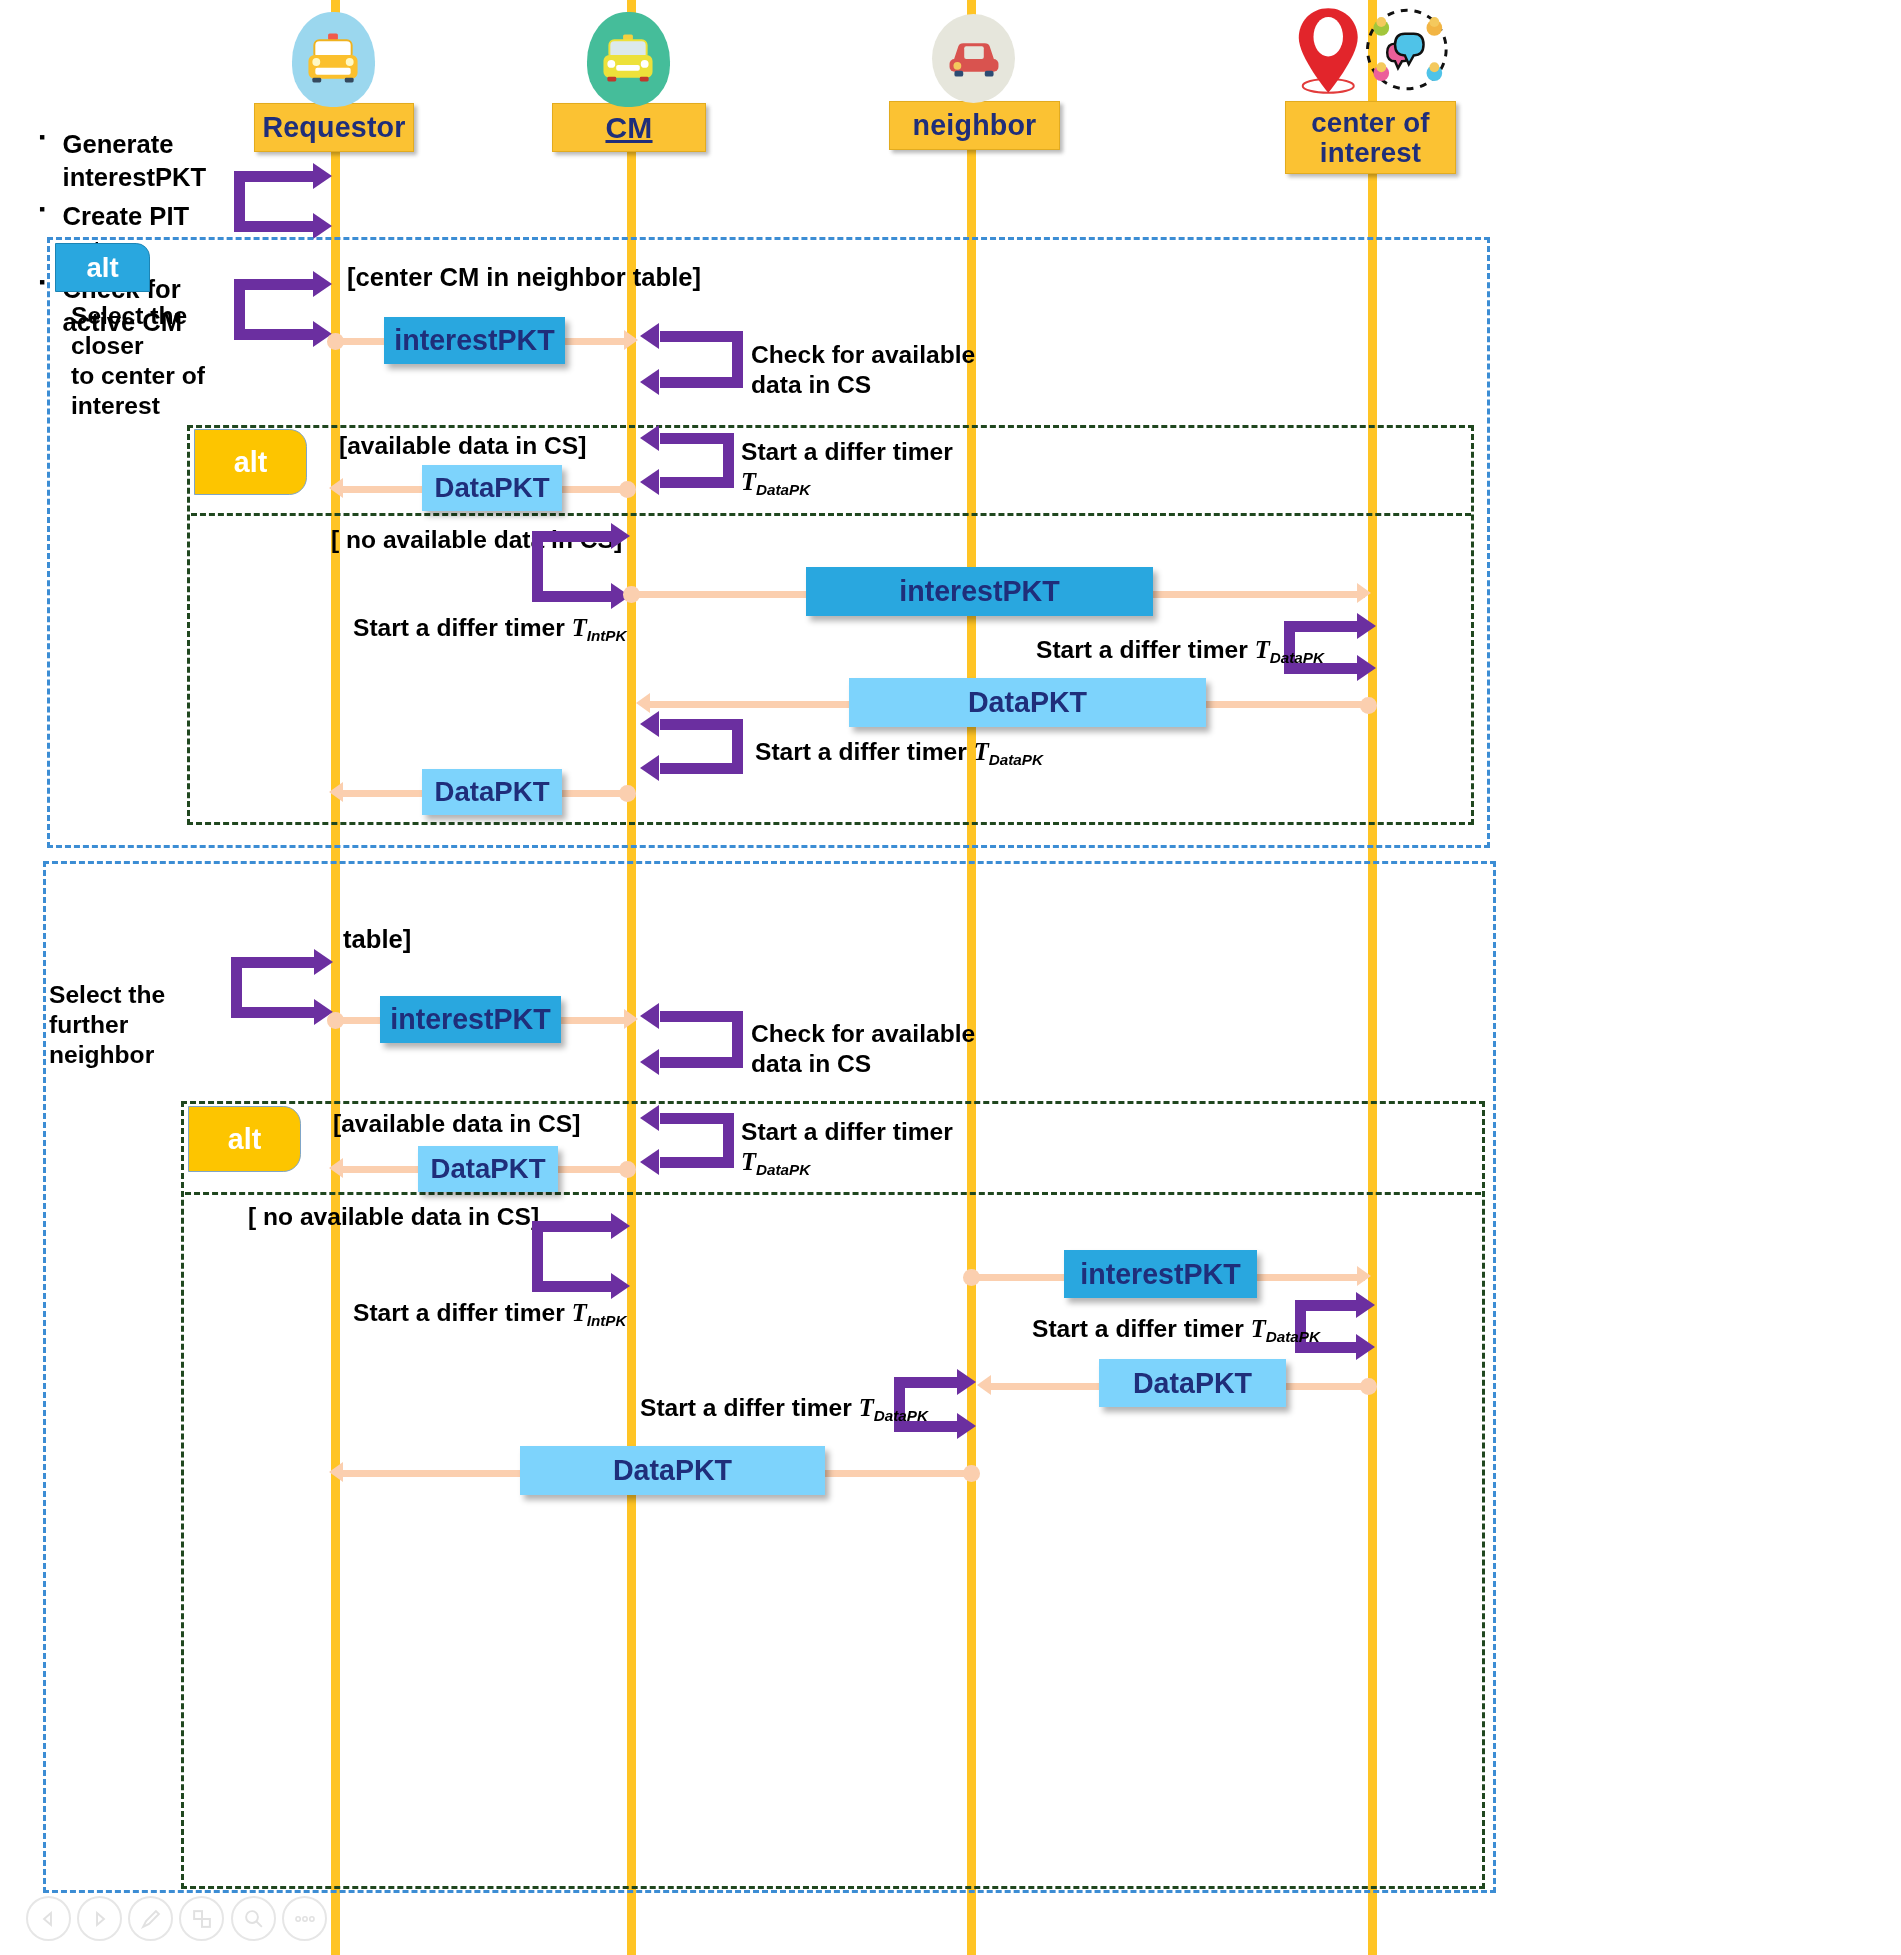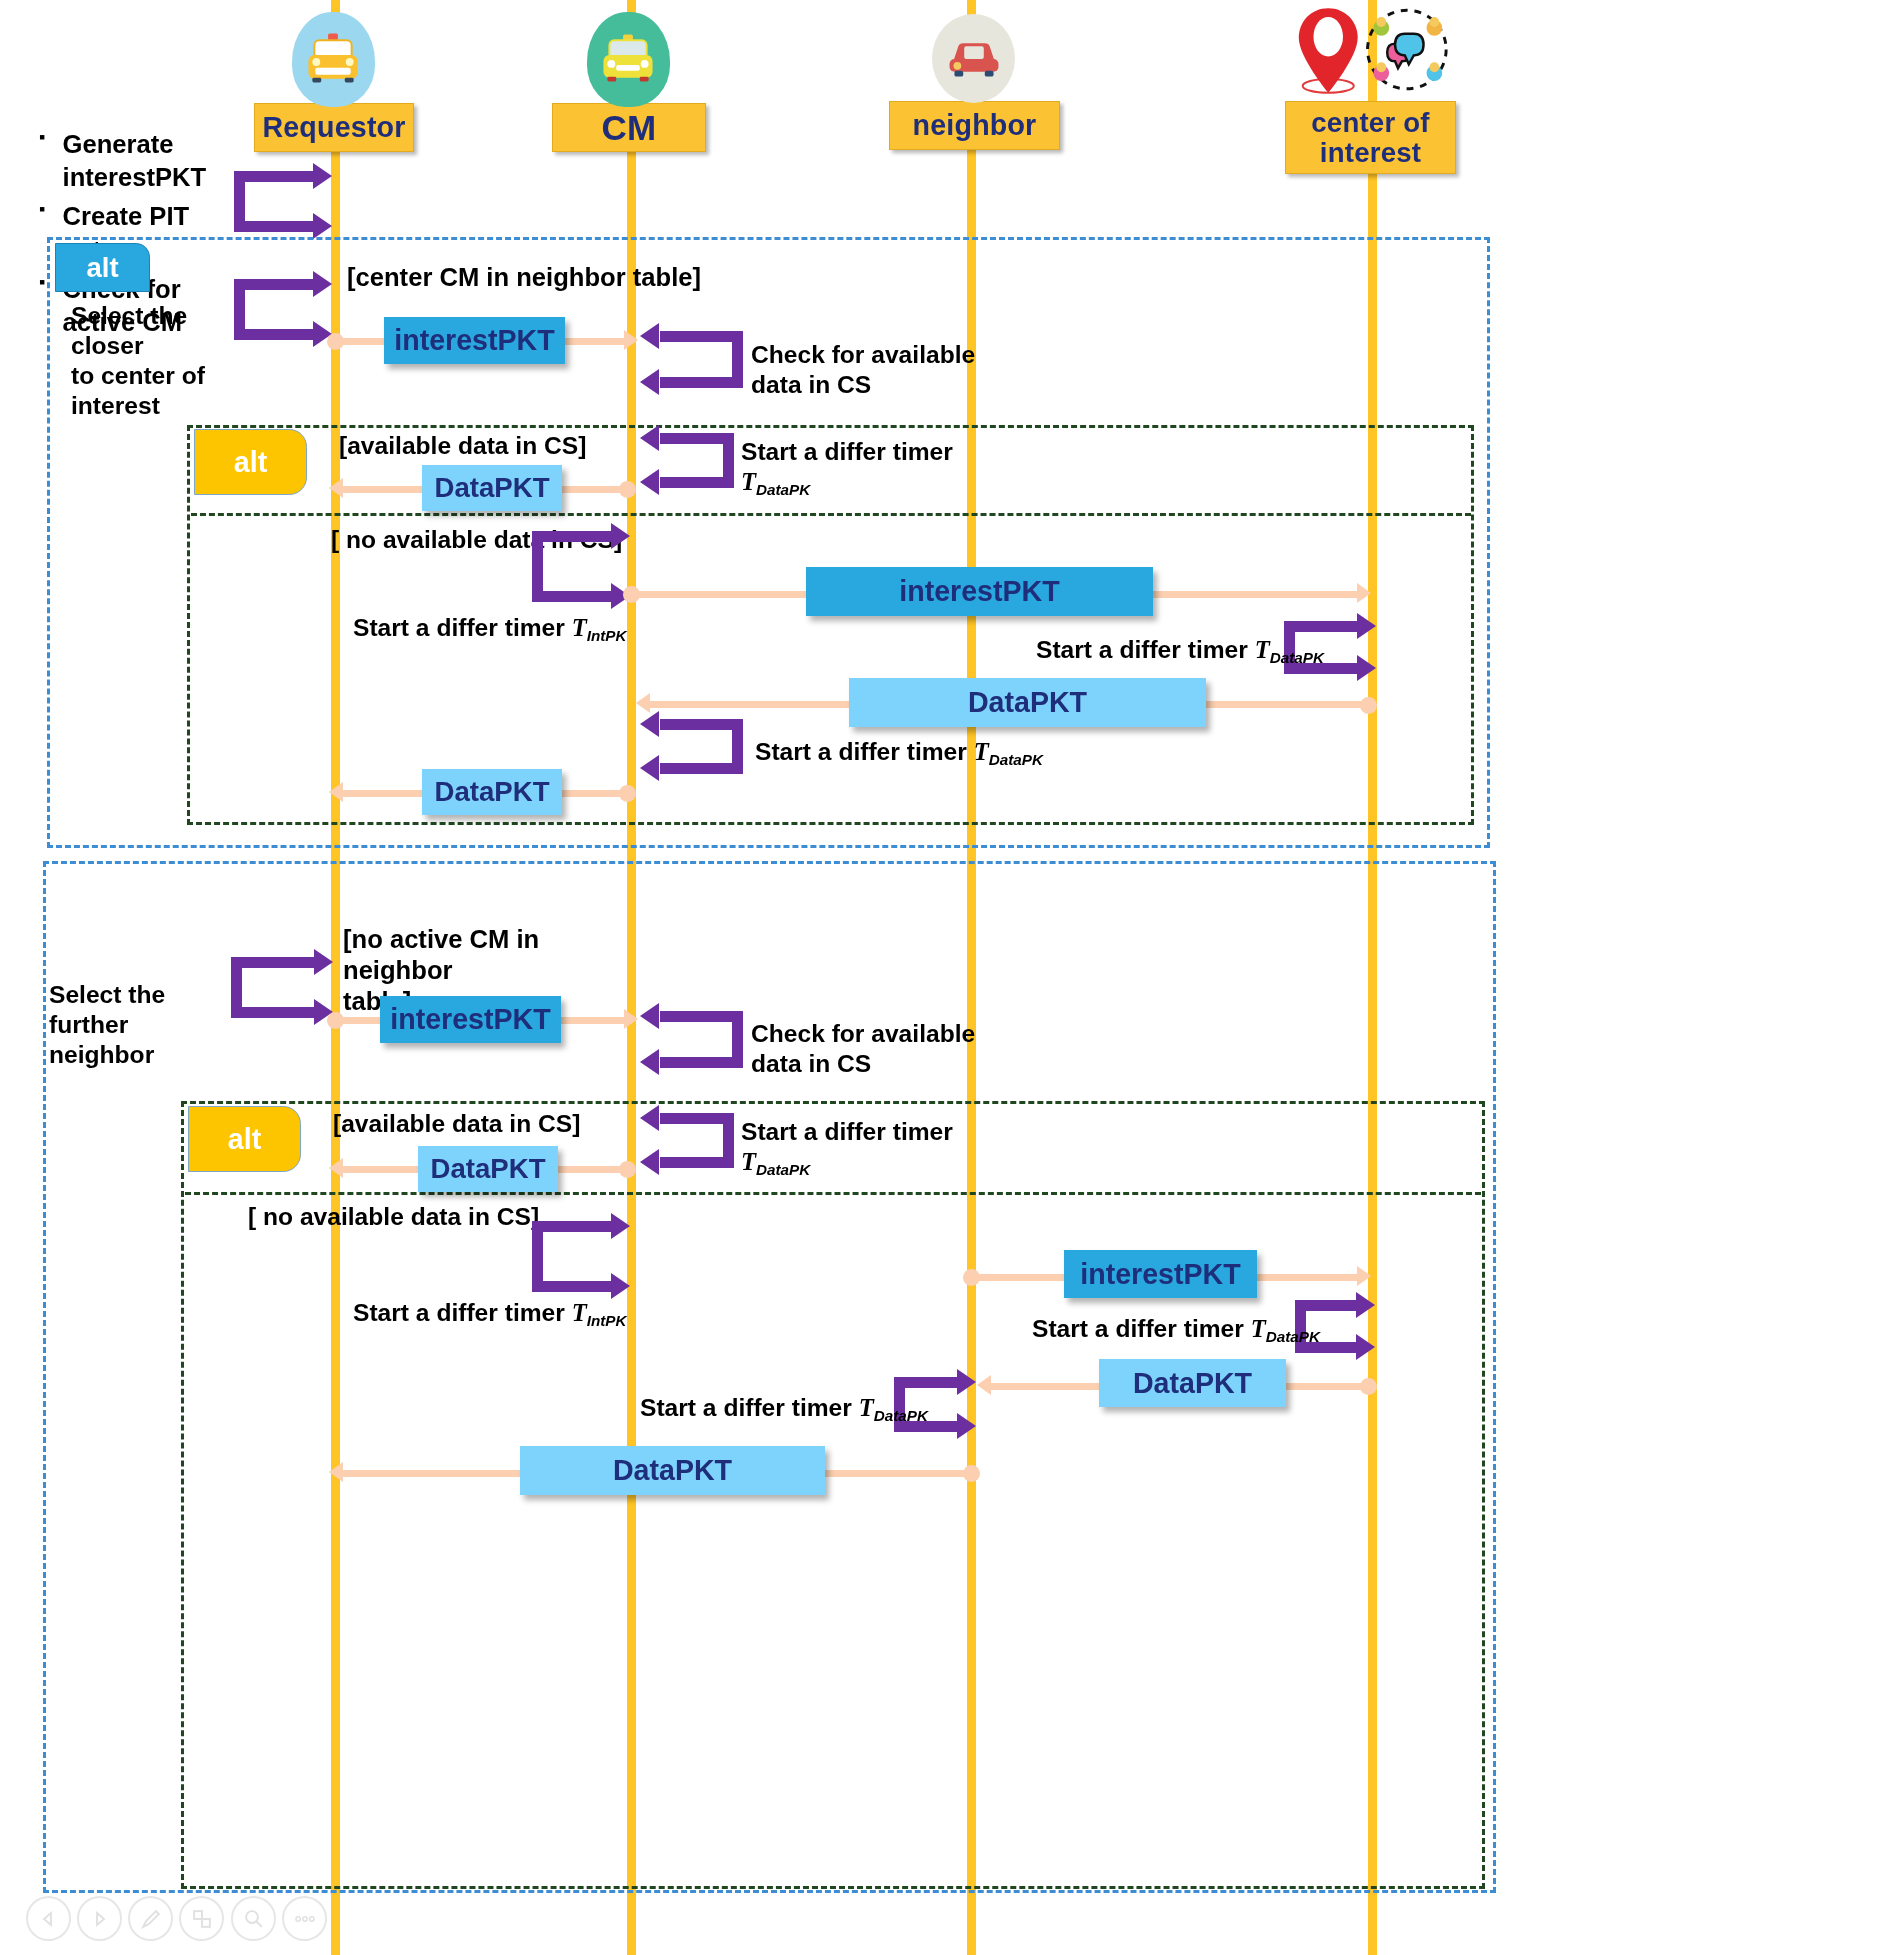--- a/index.html
+++ b/index.html
@@ -116,21 +116,21 @@
         <rect x="26" y="2" width="10" height="6" rx="1.6" fill="#F4D03F"></rect>
         <rect x="12" y="8" width="38" height="19" rx="5" fill="#DCE9EC" stroke="#EDE13A" stroke-width="2"></rect>
         <rect x="6" y="23" width="50" height="23" rx="6" fill="#EDE13A"></rect>
         <rect x="19" y="33" width="24" height="6" rx="2" fill="#FFFFFF"></rect>
         <circle cx="14" cy="32" r="4" fill="#FFFFFF"></circle>
           <circle cx="48" cy="32" r="4" fill="#FFFFFF"></circle>
         <rect x="10" y="45" width="9" height="5" rx="1.5" fill="#C0392B"></rect>
         <rect x="43" y="45" width="9" height="5" rx="1.5" fill="#C0392B"></rect>
       </svg>
     </div>
-    <div class="actor-box" style="width:152px;height:47px;font-size:35px;margin-top:-3.9px;">
+    <div class="actor-box" style="width:152px;height:47px;font-size:30px;margin-top:-3.9px;text-decoration:underline;">
       <span>CM</span>
     </div>
   </div>
 
   <div class="actor" style="left:889px;top:13.8px;width:169px;">
     <div class="actor-icon" style="width:83px;height:89px;background:#E6E6DC;border-radius:50%;position:relative;">
       <svg class="car-svg" width="59" height="45" viewBox="0 0 60 46">
         <path d="M9 26 L14 11 Q15 8 19 8 L41 8 Q45 8 46 11 L51 26 Z" fill="#D9534F"></path>
         <rect x="5" y="24" width="50" height="13" rx="5" fill="#D9534F"></rect>
         <rect x="20" y="11" width="20" height="13" rx="2" fill="#E6E6DC"></rect>
@@ -312,21 +312,20 @@
   <div class="ball" style="left:619px;top:785px;"></div>
   <div class="arrow-line" style="left:343px;top:790px;width:284px;"></div>
   <div class="arrow-head left" style="left:329px;top:782px;"></div>
   <div class="msgbox m-data" style="left:422px;top:769px;width:140px;height:46px;font-size:27.6px;">
     <span>DataPKT</span>
   </div>
 
   <div class="frame blue" style="left:43px;top:861px;width:1453px;height:1032px;"></div>
 
   <div class="lbl" style="left:343px;top:924px;width:256px;font-size:25.6px;">
-    <div>[no active CM in neighbor</div>
     <div>table]</div>
   </div>
 
   <div class="lbl" style="left:49px;top:980px;width:182px;font-size:24.6px;">
     <div>Select the further</div>
     <div>neighbor</div>
   </div>
 
   <div class="loop" style="left:231px;top:957px;width:106px;height:61px;">
     <div class="bar" style="left:0;top:0;width:87px;height:10.8px;"></div>

